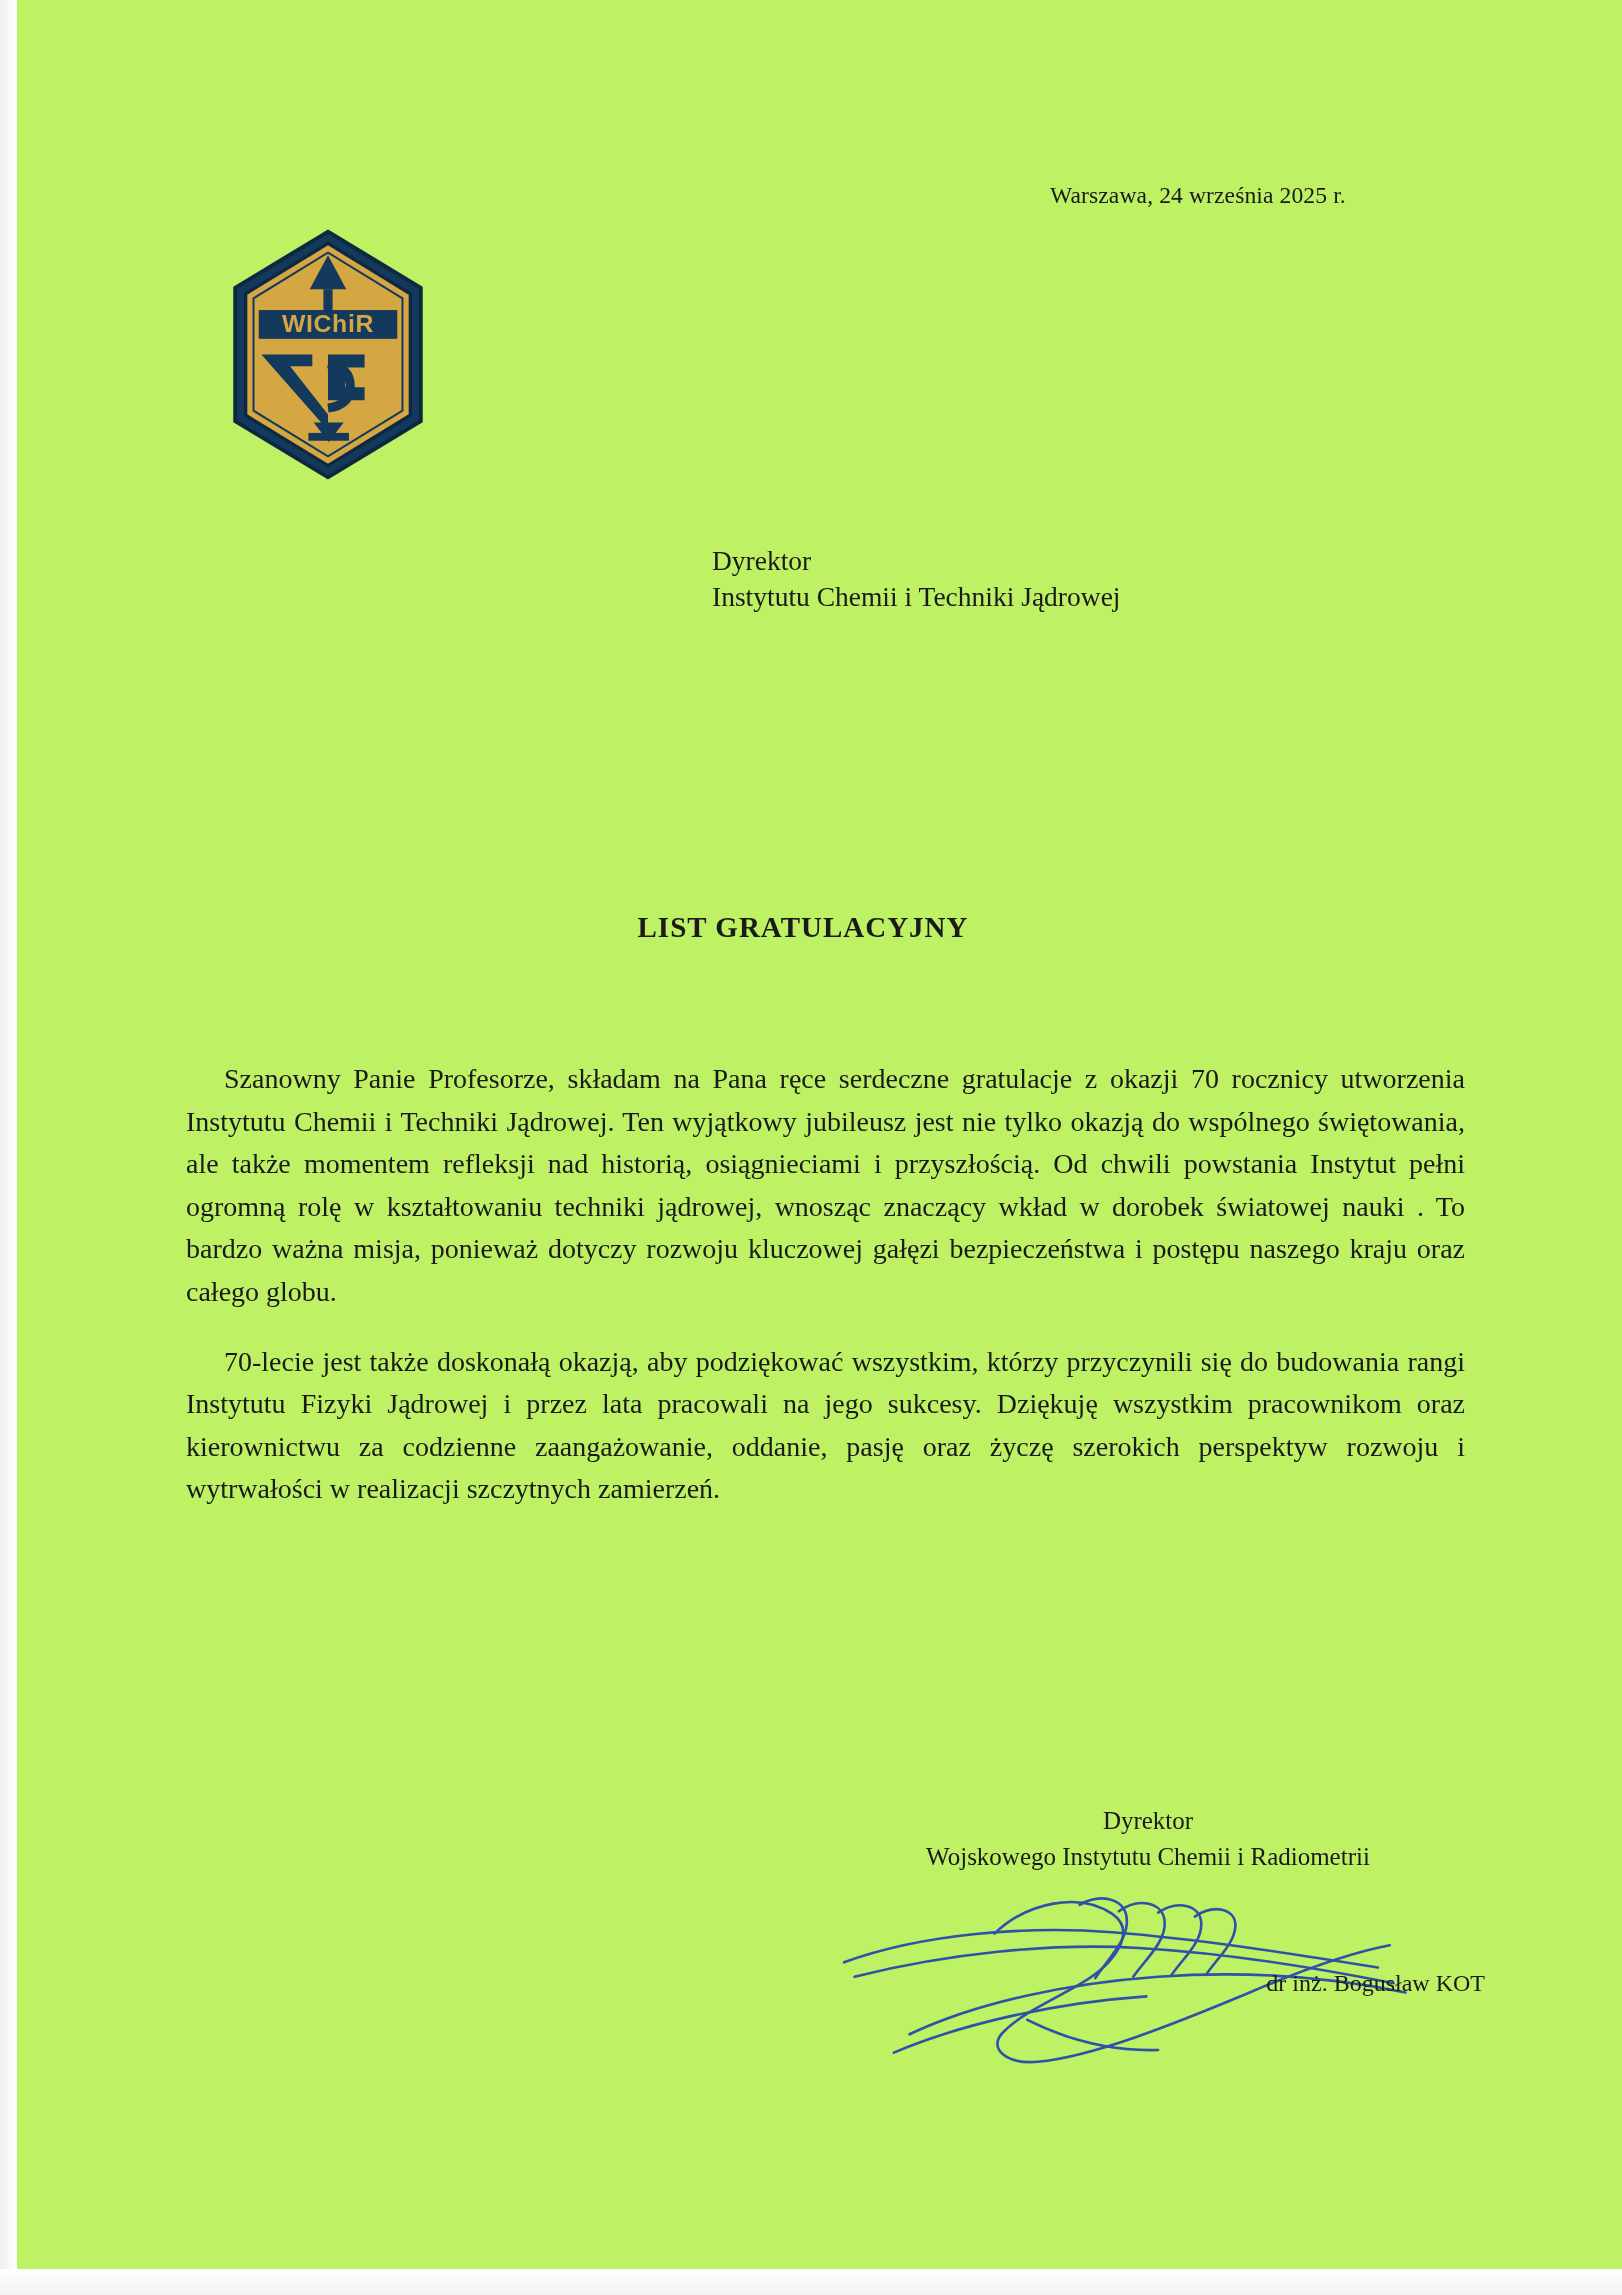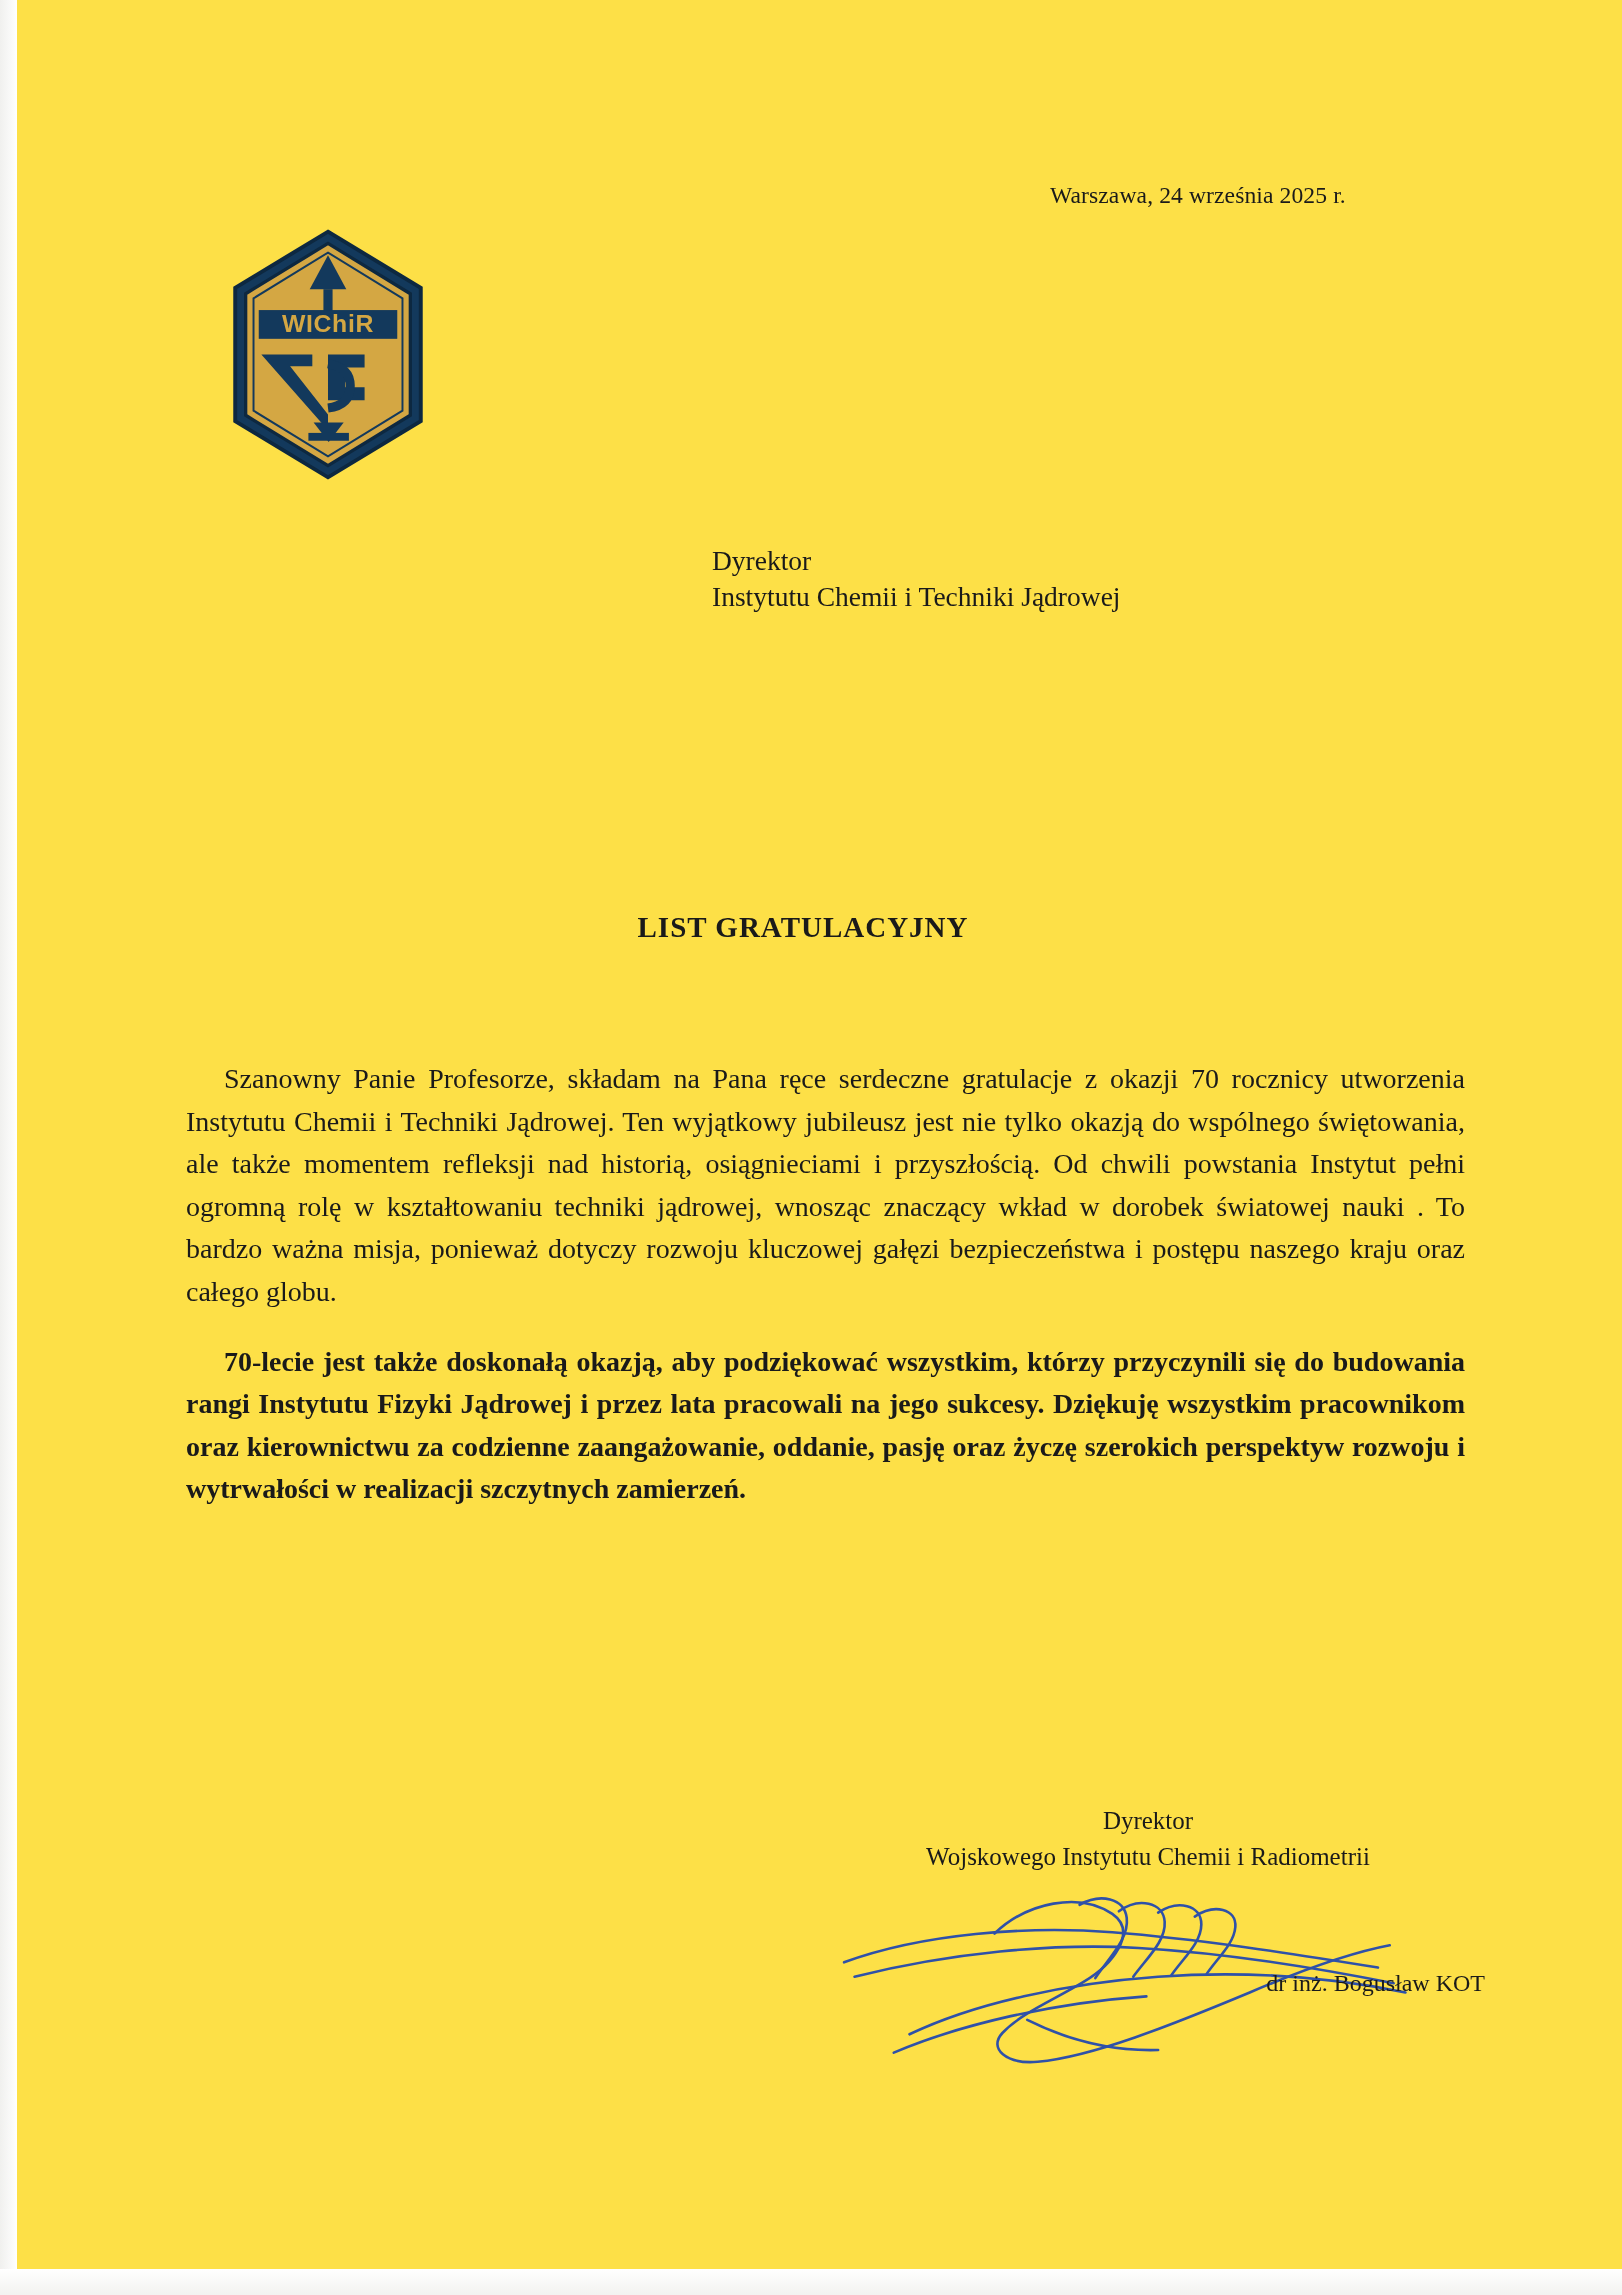--- a/index.html
+++ b/index.html
@@ -12,21 +12,21 @@
     height: 2295px;
     position: relative;
     font-family: "Liberation Serif", serif;
     color: #1a1a1a;
     overflow: hidden;
   }
 
   .page {
     position: absolute;
     inset: 0;
-    background: #fde047;
+    background: #bef264;
   }
 
   
   .scan-edge-left {
     position: absolute;
     left: 0; top: 0;
     width: 17px; height: 100%;
     background: linear-gradient(to right, #f0f0ee, #ffffff);
   }
   .scan-edge-bottom {
@@ -88,21 +88,20 @@
     font-size: 28px;
     line-height: 1.52;
     text-align: justify;
   }
   .body-text p {
     margin: 0 0 27.5px 0;
     text-indent: 38px;
   }
   .body-text p:last-child {
     margin-bottom: 0;
-    font-weight: bold;
   }
 
   .signature-block {
     position: absolute;
     left: 811px;
     top: 1803px;
     width: 674px;
     text-align: center;
     font-size: 25px;
     line-height: 1.42;

